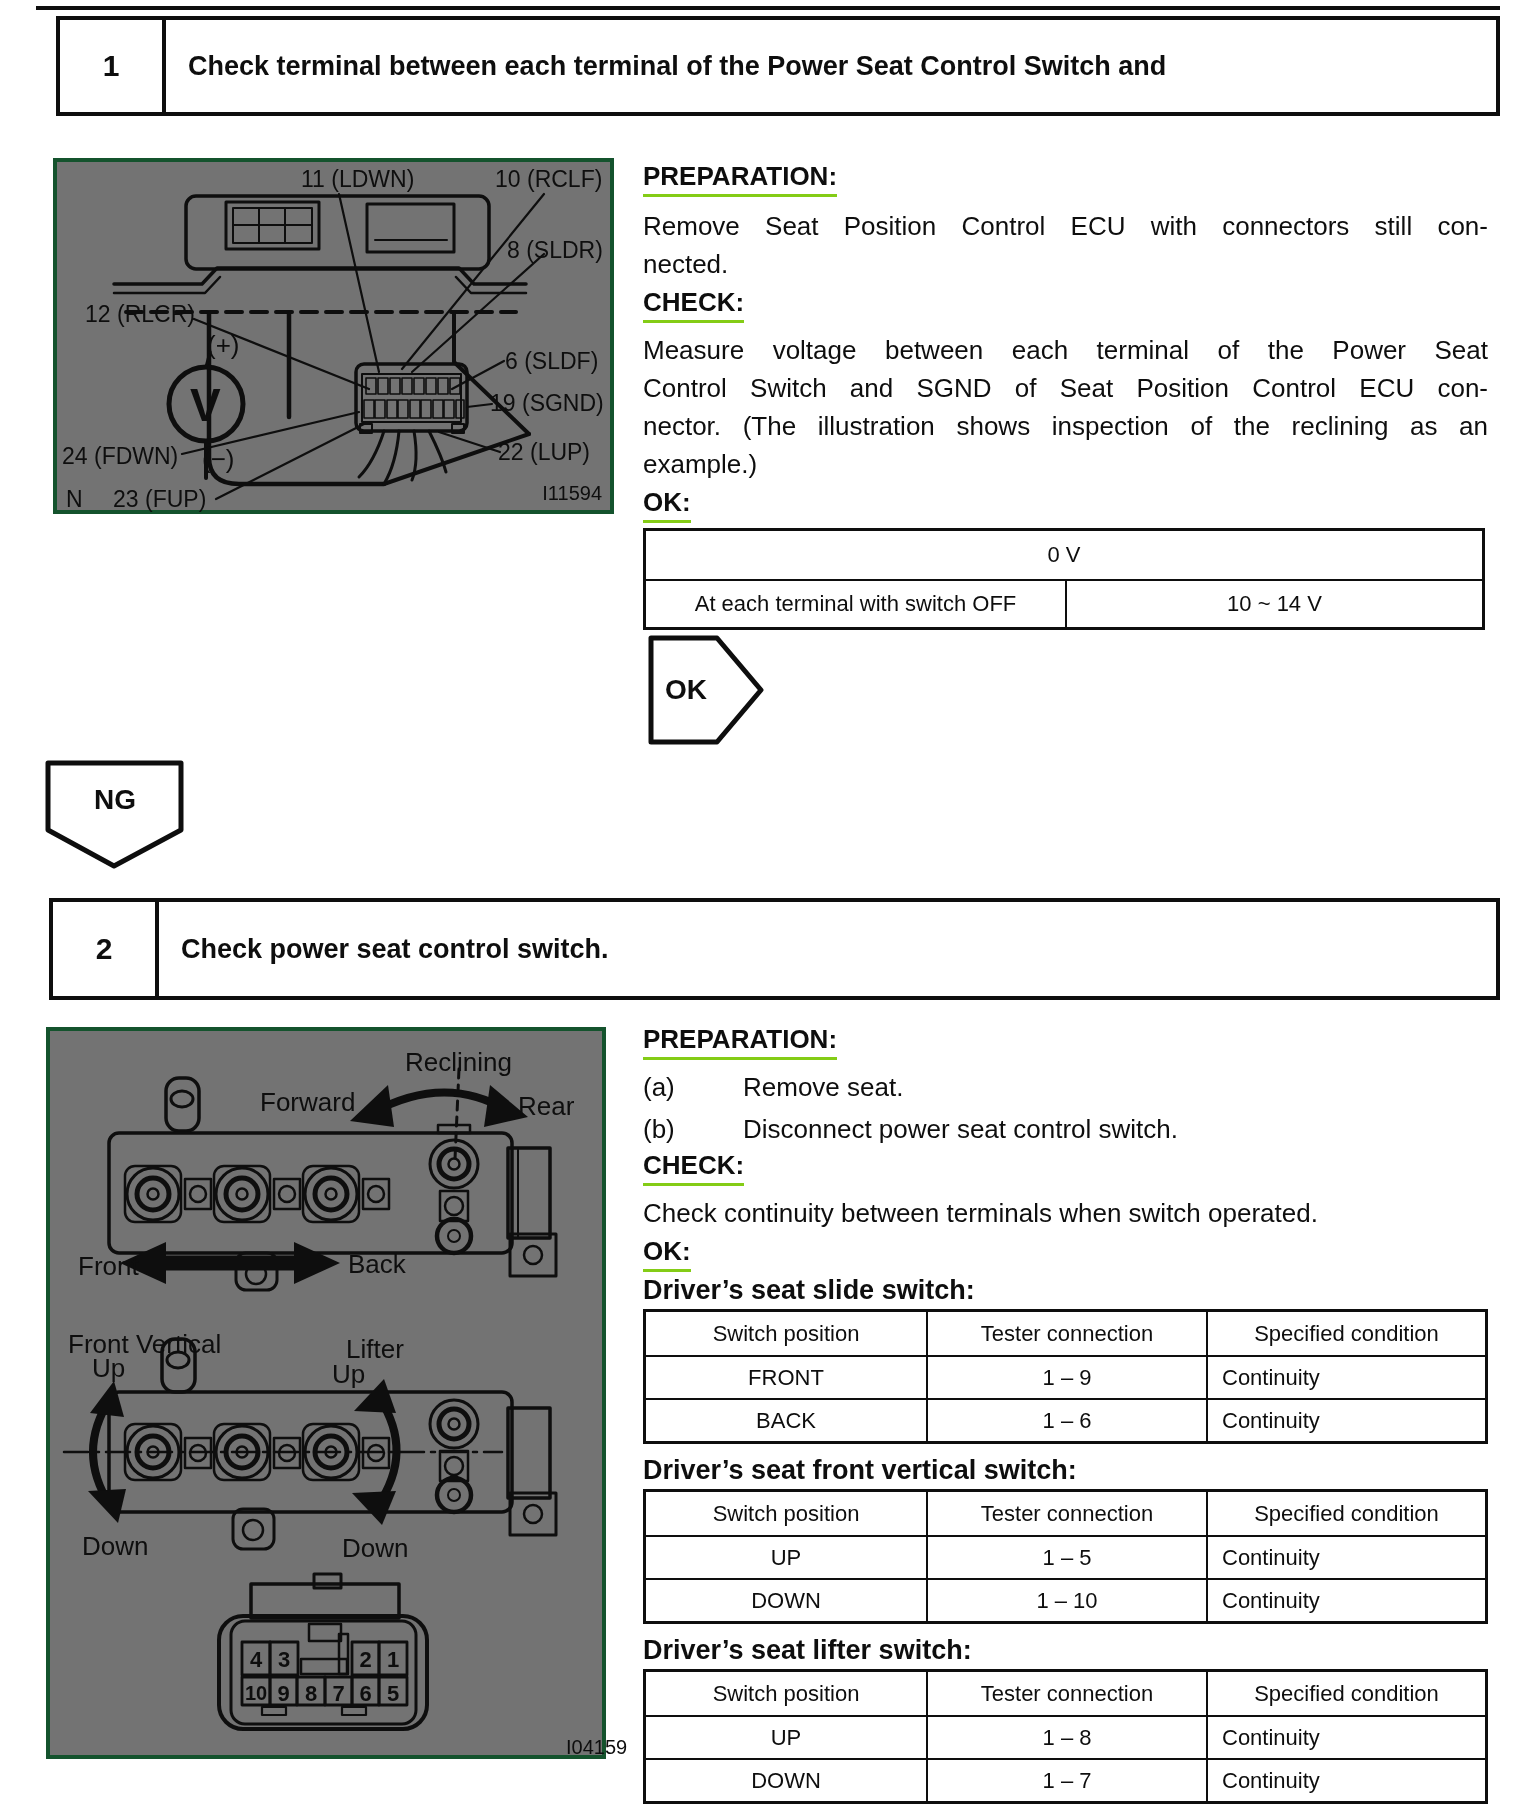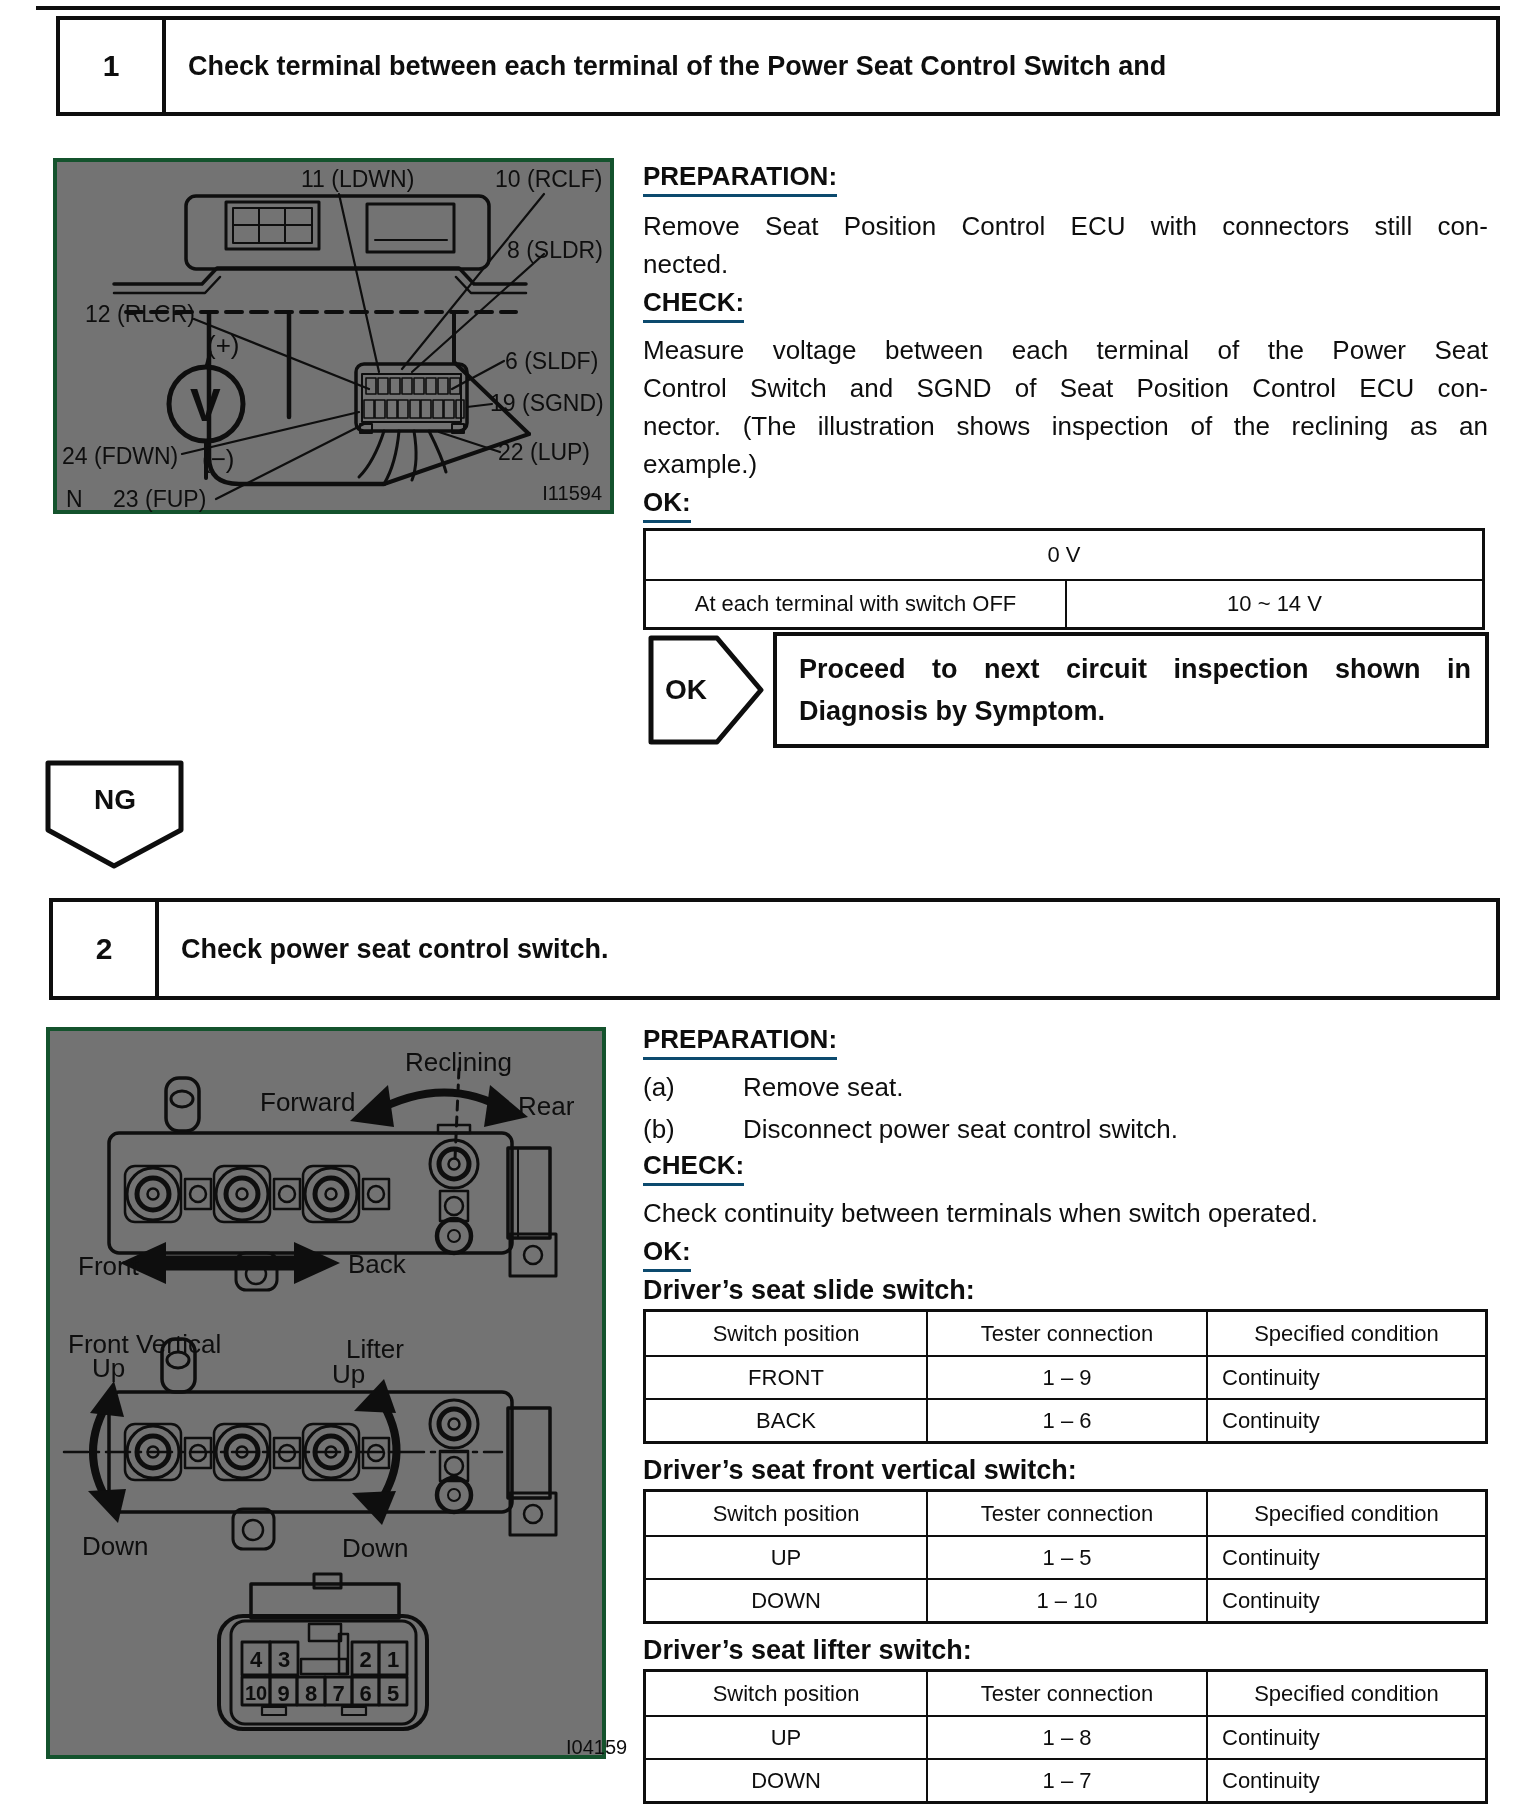--- a/index.html
+++ b/index.html
@@ -15,21 +15,21 @@
   .steptitle{flex:1;display:flex;flex-direction:column;justify-content:center;
              padding:6px 22px;font-size:27px;font-weight:700;line-height:36px}
   
   .fig{position:absolute;border:4px solid #14532d;background:#737373}
   .fl{position:absolute;font-size:23px;line-height:1;white-space:nowrap}
   .fl2{position:absolute;font-size:26px;line-height:1;white-space:nowrap}
   .figid{position:absolute;font-size:20px;line-height:1}
   .vsym{position:absolute;font-size:46px;font-weight:700;line-height:1}
   .pin{position:absolute;font-size:22px;font-weight:700;text-align:center;line-height:1}
   
-  .h{display:inline-block;font-size:26px;font-weight:700;border-bottom:3px solid #0c4a6e;
+  .h{display:inline-block;font-size:26px;font-weight:700;border-bottom:3px solid #84cc16;
      padding-bottom:3px;line-height:1.12}
   .t26{position:absolute;font-size:26px;line-height:36px;white-space:nowrap}
   .jl{white-space:normal;text-align:justify;text-align-last:justify}
   .bold27{position:absolute;font-size:27px;font-weight:700;line-height:1.15;white-space:nowrap}
   .listrow{position:absolute;display:flex;font-size:26px;line-height:36px}
   .listidx{width:100px}
   
   .tbl{position:absolute;border:3px solid #0e0e0e;background:#fff}
   .tr{display:flex;border-top:2px solid #0e0e0e}
   .tr:first-child{border-top:0}
@@ -172,24 +172,20 @@
       </div>
     </div>
   </div>
 
   <div class="abs" style="left:647px;top:634px;width:118px;height:112px">
     <svg width="118" height="112" viewBox="0 0 118 112">
       <polygon class="ln" points="4,4 70,4 114,56 70,108 4,108" stroke-width="5" fill="#fff" stroke="#0e0e0e"></polygon>
     </svg>
     <div class="ptext" style="left:6px;top:42px;width:66px">OK</div>
   </div>
-  <div class="flowbox" style="left:773px;top:632px;width:716px;height:116px">
-    <div class="jl" style="width:672px">Proceed to next circuit inspection shown in</div>
-    <div>Diagnosis by Symptom.</div>
-  </div>
 
   <div class="abs" style="left:45px;top:760px;width:140px;height:110px">
     <svg width="140" height="110" viewBox="0 0 140 110">
       <polygon class="ln" points="3,3 136,3 136,70 69,106 3,70" stroke-width="5" fill="#fff" stroke="#0e0e0e"></polygon>
     </svg>
     <div class="ptext" style="left:0;top:26px;width:140px">NG</div>
   </div>
 
   <div class="stepbox" style="left:49px;top:898px;width:1451px;height:102px">
     <div class="stepnum">2</div>

